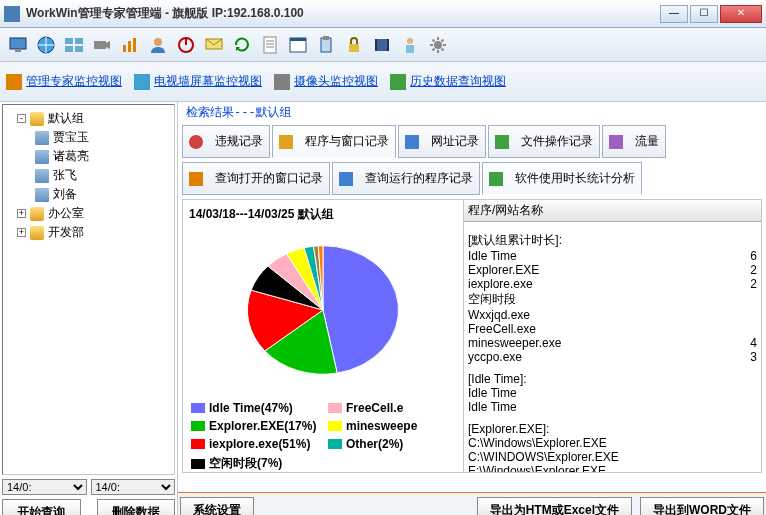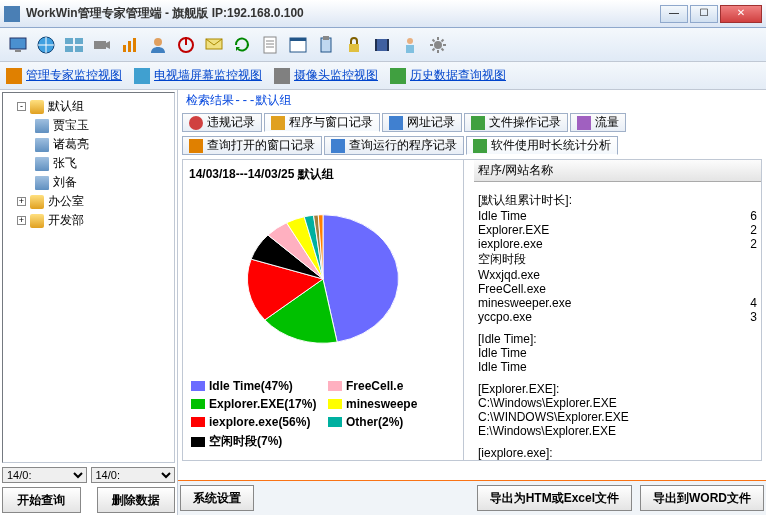--- a/index.html
+++ b/index.html
@@ -9,21 +9,21 @@
 .title-bar .icon { width: 16px; height: 16px; background: #4a7fb5; margin-right: 6px; }
 .title-bar .title { flex: 1; color: #333; font-weight: bold; }
 .win-btns { display: flex; gap: 2px; }
 .win-btn { width: 28px; height: 18px; border: 1px solid #8fa8cc; background: linear-gradient(#f4f8fc,#d0dff0); text-align: center; line-height: 14px; font-size: 10px; cursor: pointer; }
 .win-btn.close { background: linear-gradient(#f08080,#d04040); color: #fff; border-color: #a03030; width: 42px; }
 
 .toolbar { height: 34px; background: linear-gradient(#f4f8fc,#e0eaf6); border-bottom: 1px solid #c0c8d4; display: flex; align-items: center; padding: 0 6px; gap: 4px; }
 .tb-ico { width: 24px; height: 24px; border: 1px solid transparent; cursor: pointer; display: flex; align-items: center; justify-content: center; }
 .tb-ico svg { width: 20px; height: 20px; }
 
-.view-tabs { height: 28px; background: linear-gradient(#f4f8fc,#e4ecf6); border-bottom: 1px solid #c0c8d4; display: flex; align-items: center; padding: 0 6px; gap: 12px; }
+.view-tabs { height: 40px; background: linear-gradient(#f4f8fc,#e4ecf6); border-bottom: 1px solid #c0c8d4; display: flex; align-items: center; padding: 0 6px; gap: 12px; }
 .vtab { display: flex; align-items: center; gap: 4px; cursor: pointer; color: #0044cc; text-decoration: underline; }
 .vtab .vi { width: 16px; height: 16px; }
 
 .main { display: flex; height: 425px; }
 .left { width: 178px; border-right: 1px solid #c0c8d4; display: flex; flex-direction: column; background: #fff; }
 .tree { flex: 1; border: 1px inset #c0c8d4; margin: 2px; padding: 4px; overflow: auto; background: #fff; }
 .tree-item { display: flex; align-items: center; gap: 4px; padding: 1px 0; cursor: pointer; white-space: nowrap; }
 .tree-item .exp { width: 9px; height: 9px; border: 1px solid #888; text-align: center; line-height: 7px; font-size: 9px; }
 .tree-item .ico { width: 14px; height: 14px; }
 .ico.grp { background: linear-gradient(#ffe080,#e0a020); border-radius: 2px; }
@@ -32,34 +32,34 @@
 .lvl2 { margin-left: 28px; }
 
 .date-row { display: flex; gap: 4px; padding: 2px; }
 .date-row select { flex: 1; border: 1px solid #888; font-size: 11px; height: 16px; }
 .btm-btns { display: flex; gap: 16px; padding: 2px; }
 .btm-btns button { flex: 1; height: 26px; border: 1px solid #888; background: linear-gradient(#fff,#e4e4e4); cursor: pointer; font-weight: bold; }
 
 .right { flex: 1; display: flex; flex-direction: column; background: #fff; }
 .search-res { color: #0044dd; padding: 2px 8px; font-family: Liberation Mono, monospace; }
 .rec-bar { display: flex; gap: 2px; padding: 2px 4px; flex-wrap: wrap; }
-.rec-tab { display: flex; align-items: center; gap: 4px; padding: 0 6px; border: 1px solid #a0b0c8; background: linear-gradient(#fcfcfc,#e8eef6); cursor: pointer; white-space: nowrap; }
+.rec-tab { display: flex; align-items: center; gap: 12px; padding: 7px 6px; border: 1px solid #a0b0c8; background: linear-gradient(#fcfcfc,#e8eef6); cursor: pointer; white-space: nowrap; }
 .rec-tab.active { background: linear-gradient(#fff,#f4f8fc); border-bottom-color: #fff; }
 .rec-ico { width: 14px; height: 14px; }
 
 .content { flex: 1; display: flex; border: 1px solid #c0c8d4; margin: 2px 4px; overflow: hidden; }
 .chart-side { width: 280px; display: flex; flex-direction: column; padding: 4px; }
 .chart-hdr { font-weight: bold; color: #000; padding: 2px; }
 .pie-wrap { flex: 1; display: flex; align-items: center; justify-content: center; }
 .legend { padding: 4px; }
 .leg-row { display: flex; gap: 10px; }
 .leg-item { display: flex; align-items: center; gap: 4px; padding: 2px 0; font-weight: bold; width: 135px; white-space: nowrap; overflow: hidden; }
 .leg-sw { width: 14px; height: 10px; flex-shrink: 0; }
 
-.list-side { flex: 1; border-left: 1px solid #c0c8d4; overflow: auto; font-family: monospace, "SimSun"; background: #fff; padding-left: 10px; }
+.list-side { flex: 1; border-left: 1px solid #c0c8d4; overflow: auto; font-family: monospace, "SimSun"; background: #fff; }
 .list-hdr { background: linear-gradient(#fcfcfc,#e4e4e4); border-bottom: 1px solid #aaa; padding: 2px 4px; position: sticky; top: 0; display: flex; }
 .lh-c1 { flex: 1; }
 .list-body { padding: 2px 4px; }
 .list-line { display: flex; white-space: nowrap; }
 .lc1 { flex: 1; overflow: hidden; text-overflow: ellipsis; }
 .lc2 { width: 16px; text-align: right; }
 .grp-hdr { font-weight: normal; color: #000; margin-top: 8px; }
 
 .footer { display: flex; gap: 8px; padding: 4px 2px; border-top: 1px solid #f97316; background: #f0f4f8; margin-top: 17px; }
 .footer button { height: 26px; padding: 0 12px; border: 1px solid #888; background: linear-gradient(#fff,#e4e4e4); cursor: pointer; font-weight: bold; }
@@ -317,21 +317,21 @@
                 <span>Explorer.EXE(17%)</span>
               </div>
               <div class="leg-item">
                 <span class="leg-sw" style="background:#ffff00"></span>
                 <span>minesweepe</span>
               </div>
             </div>
             <div class="leg-row">
               <div class="leg-item">
                 <span class="leg-sw" style="background:#ff0000"></span>
-                <span>iexplore.exe(56%)</span>
+                <span>iexplore.exe(51%)</span>
               </div>
               <div class="leg-item">
                 <span class="leg-sw" style="background:#00b0a0"></span>
                 <span>Other(2%)</span>
               </div>
             </div>
             <div class="leg-row">
               <div class="leg-item">
                 <span class="leg-sw" style="background:#000000"></span>
                 <span>空闲时段(7%)</span>

